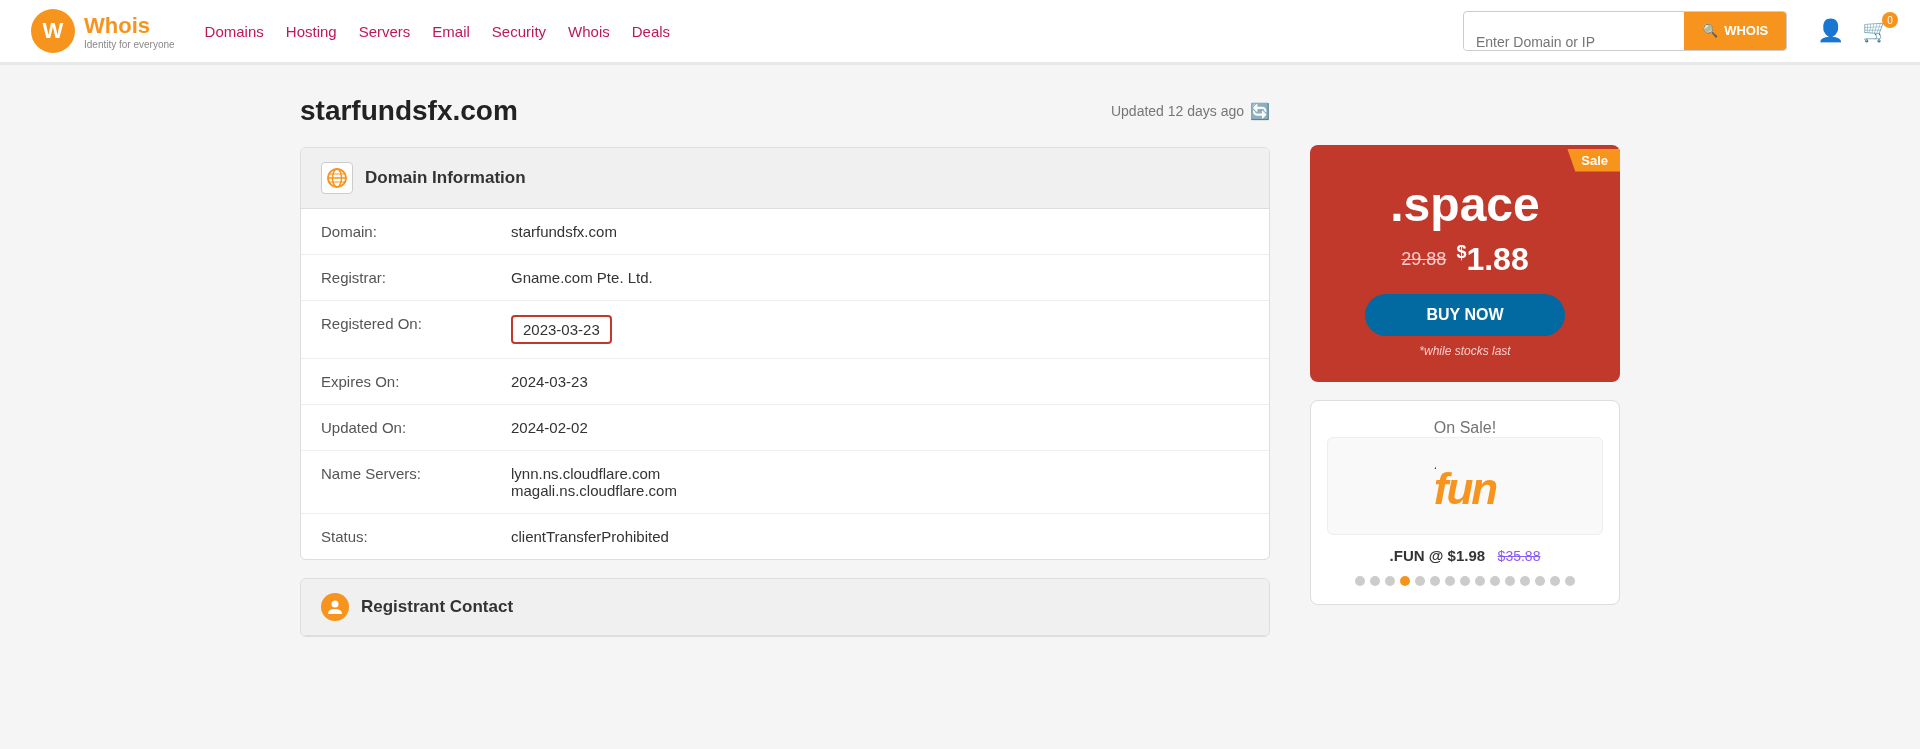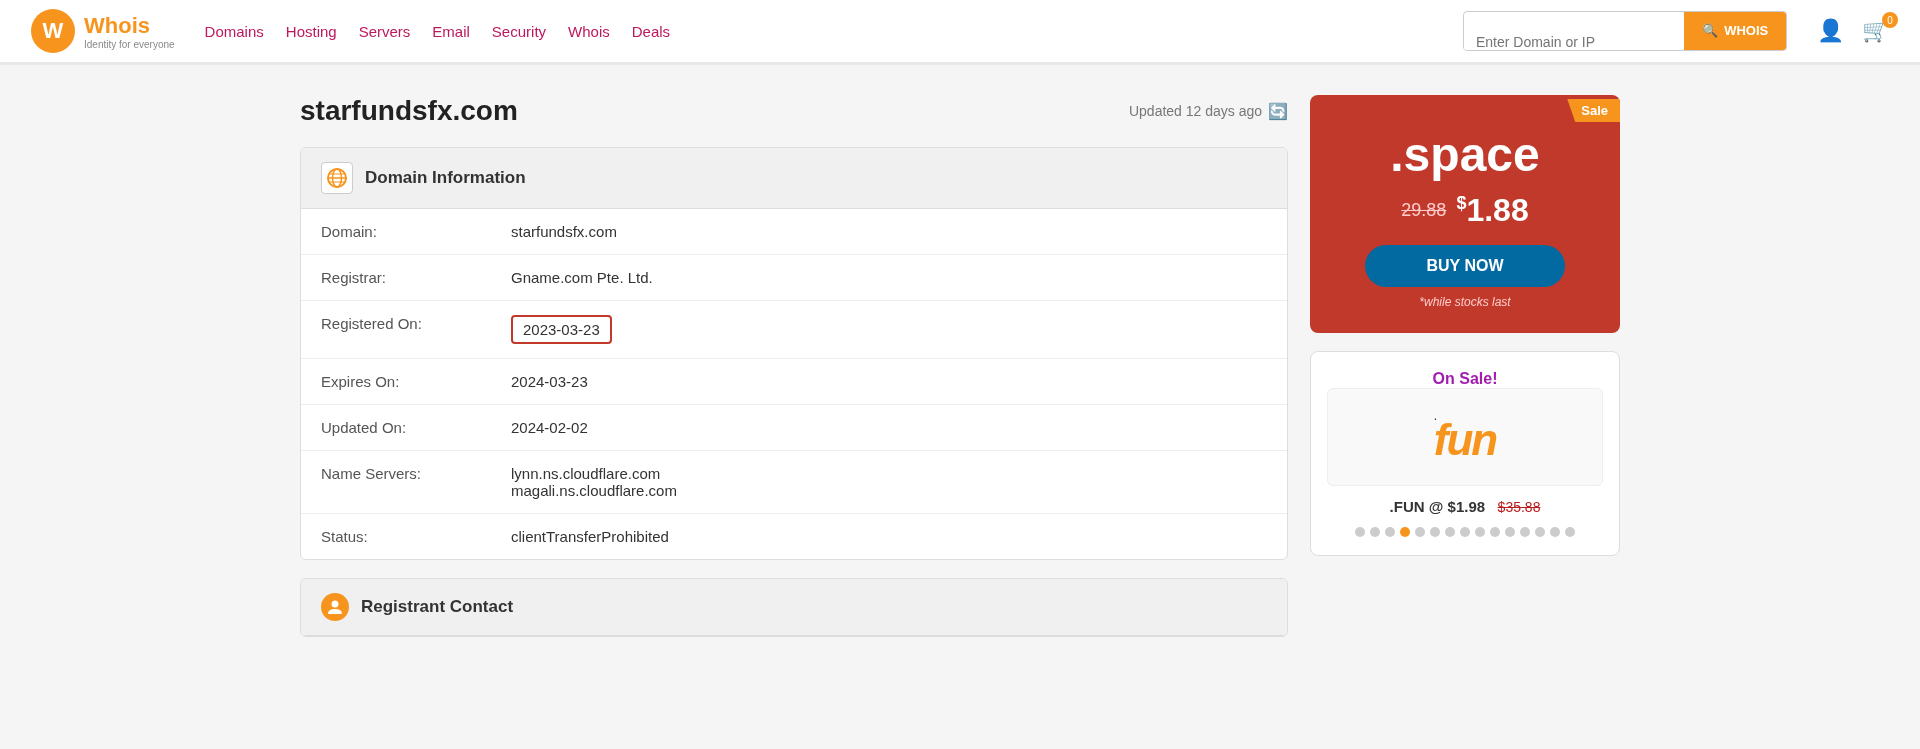--- a/index.html
+++ b/index.html
@@ -104,22 +104,22 @@
       align-items: center;
       justify-content: center;
     }
 
     
     .main-container {
       max-width: 1380px;
       margin: 0 auto;
       padding: 30px 30px;
       display: flex;
-      gap: 22px;
-      align-items: flex-start;
+      gap: 40px;
+      align-items: center;
     }
     .content-left { flex: 1; }
     .content-right { width: 310px; flex-shrink: 0; }
 
     
     .page-title-row {
       display: flex;
       align-items: center;
       justify-content: space-between;
       margin-bottom: 20px;
@@ -264,23 +264,23 @@
     }
 
     .promo-card-white {
       background: #fff;
       border: 1px solid #ddd;
       border-radius: 8px;
       padding: 18px 16px;
       text-align: center;
     }
     .promo-on-sale {
-      color: #a21caf;
+      color: #737373;
       font-size: 16px;
-      font-weight: 700;
+      font-weight: 400;
     }
     .promo-fun-box {
       background: #f9f9f9;
       border: 1px solid #eee;
       border-radius: 6px;
       padding: 20px 10px;
       margin-bottom: 12px;
       display: flex;
       align-items: center;
       justify-content: center;
@@ -297,21 +297,21 @@
       font-size: 12px;
       margin-bottom: -8px;
       font-style: normal;
     }
     .promo-fun-price {
       font-size: 15px;
       color: #333;
       font-weight: 600;
     }
     .promo-fun-old {
-      color: #b91c1c;
+      color: #8b5cf6;
       text-decoration: line-through;
       font-size: 14px;
       margin-top: 48px;
     }
     .dot-indicators {
       display: flex;
       justify-content: center;
       gap: 5px;
       margin-top: 12px;
     }

